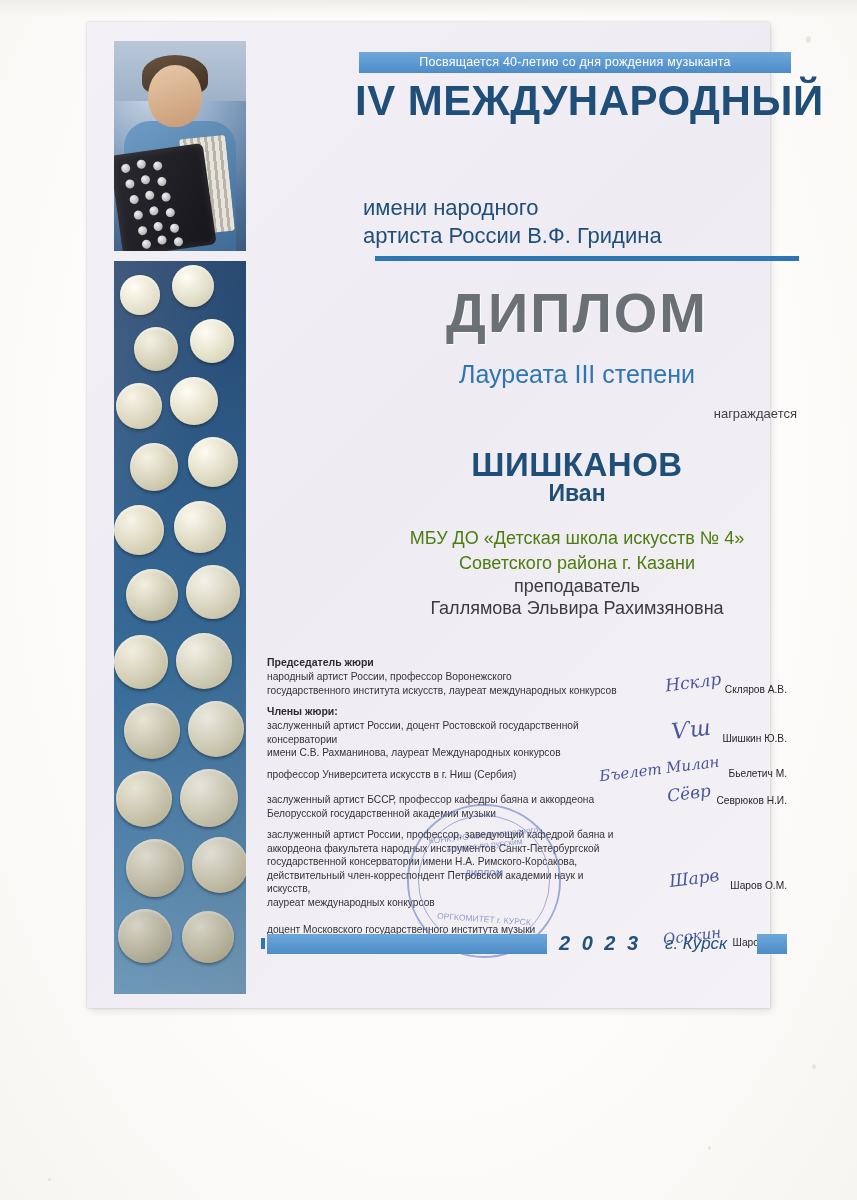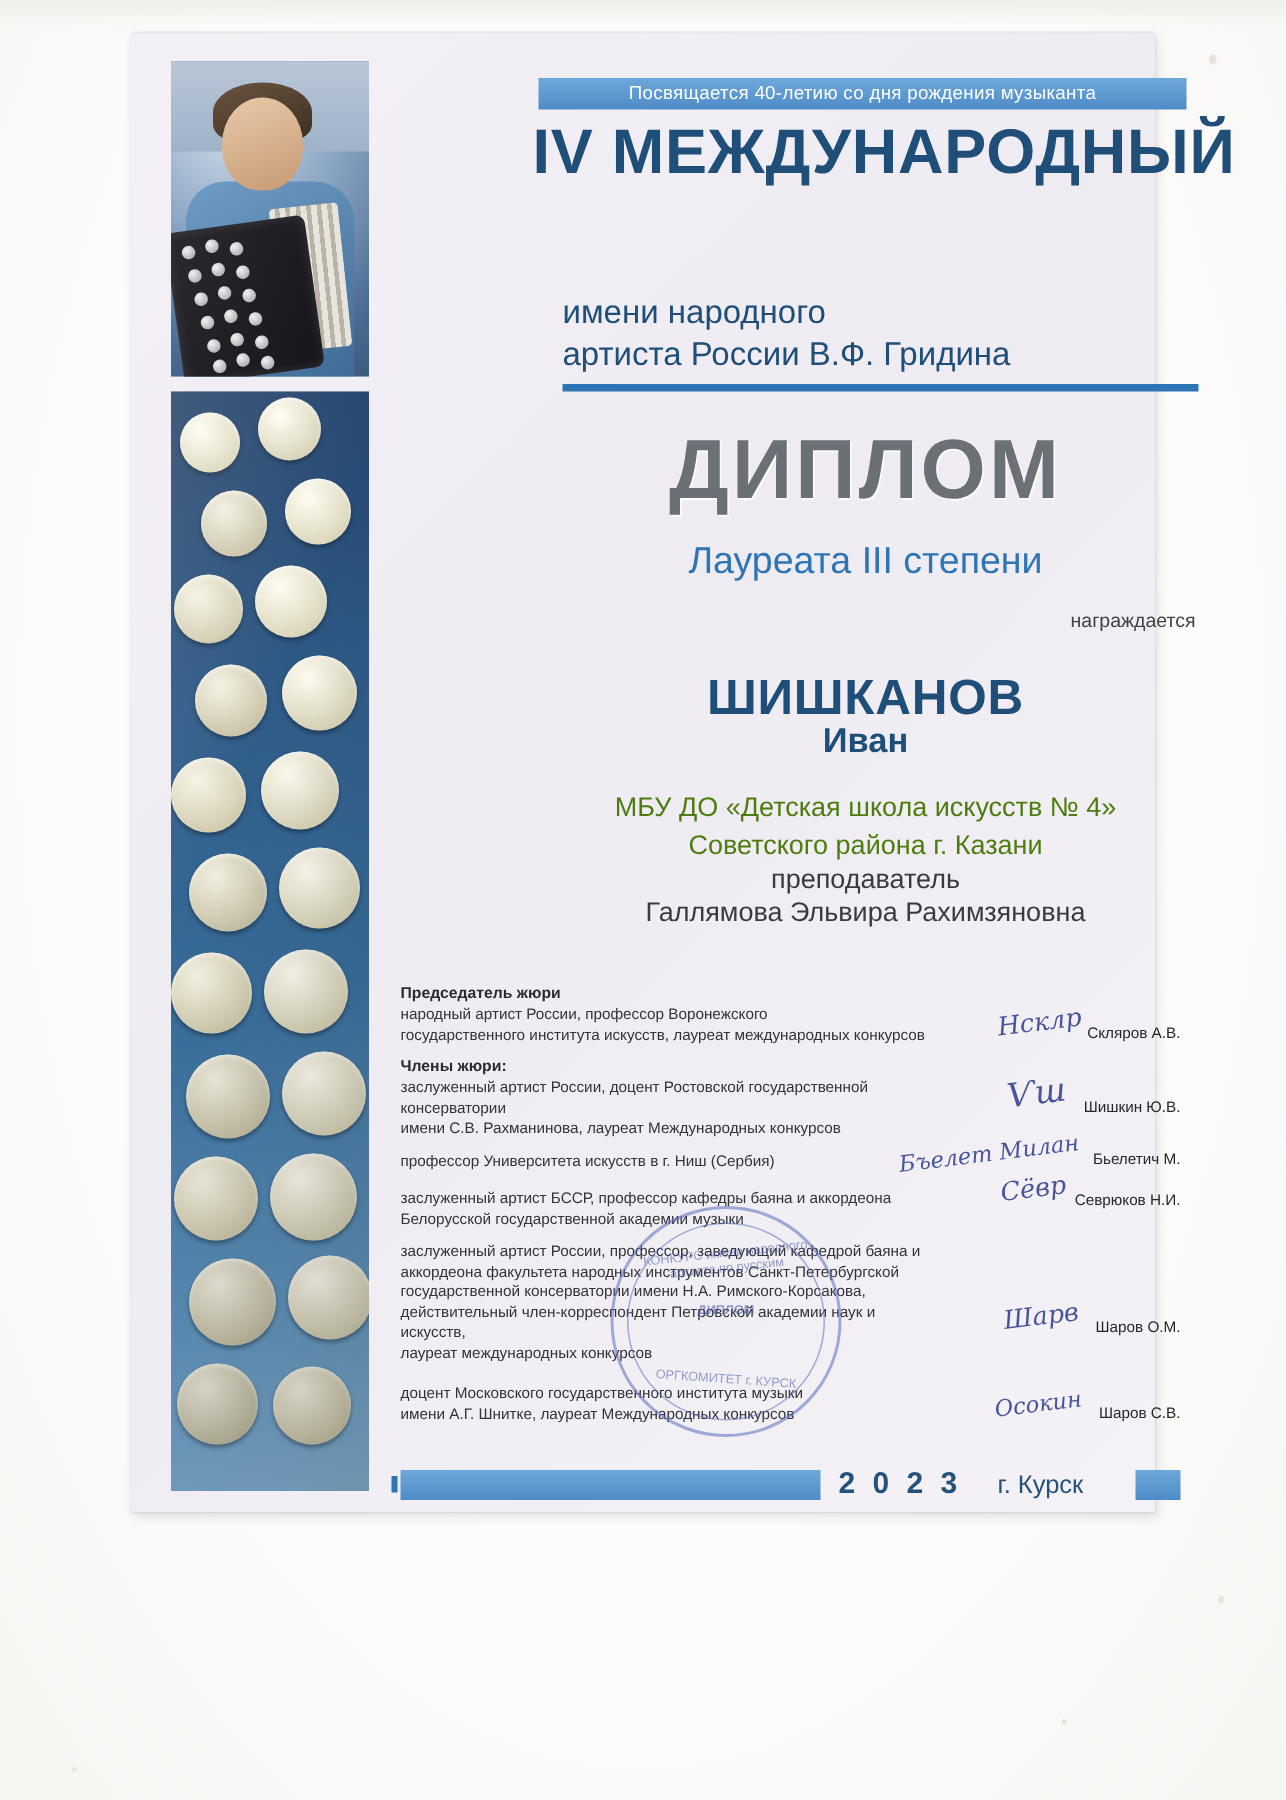--- a/index.html
+++ b/index.html
@@ -148,21 +148,21 @@
   }
   .title-2 {
     position:absolute; left:266px; top:104px; width:444px;
     font-size: 60px; font-weight: bold;
     color:#1f4e79;
     letter-spacing: 1px;
     line-height: 62px;
     white-space:nowrap;
   }
   .title-3 {
-    position:absolute; left:288px; top:172px; width:420px;
+    position:absolute; left:276px; top:172px; width:420px;
     font-size: 22px;
     color:#1f4e79;
     line-height: 28px;
   }
   .hr-blue {
     position:absolute; left:288px; top:234px; width:424px; height:5px;
     background:#2e75b6;
   }
 
   .diplom-word {
@@ -266,21 +266,21 @@
   .stamp-inner {
     position:absolute; left:0; top:0; width:150px; height:150px;
     font-size:8.5px; line-height:10px; text-align:center;
   }
   .stamp-t1 { position:absolute; left:18px; top:24px; width:114px; transform: rotate(-6deg); }
   .stamp-t2 { position:absolute; left:22px; top:62px; width:106px; font-weight:bold; }
   .stamp-t3 { position:absolute; left:18px; top:108px; width:114px; transform: rotate(4deg); }
 
   
   .footer-bar {
-    position:absolute; left:180px; top:958px; width:520px; height:20px;
+    position:absolute; left:180px; top:912px; width:520px; height:20px;font-style:italic;
   }
   .fb-left {
     position:absolute; left:0; top:0; width:280px; height:20px;
     background: linear-gradient(to bottom,#6ea7da,#4e8cc8);
   }
   .fb-year {
     position:absolute; left:292px; top:-2px;
     font-size:20px; font-weight:bold; color:#23527c; letter-spacing:3px;
   }
   .fb-city {

